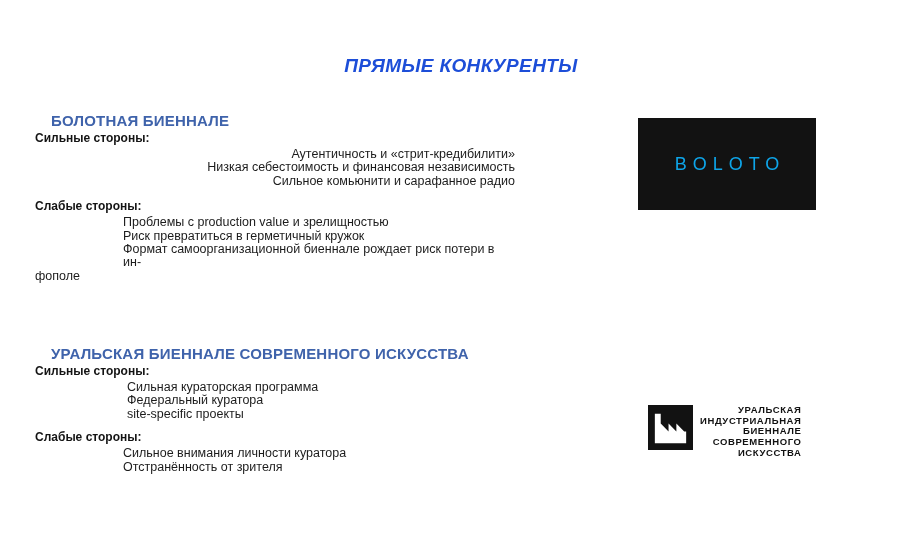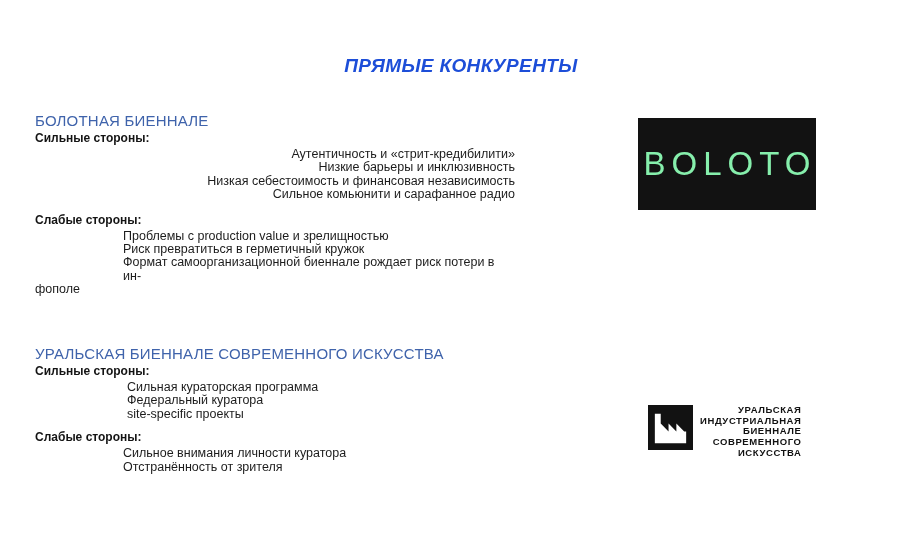--- a/index.html
+++ b/index.html
@@ -30,24 +30,24 @@
   }
   .competitor {
     position: absolute;
     left: 35px;
     width: 480px;
   }
   .sec-a { top: 112px; }
   .sec-b { top: 345px; }
   .sec-heading {
     font-size: 15px;
-    font-weight: 400;
+    font-weight: 700;
     letter-spacing: 0.2px;
     color: #3f63ab;
-    margin: 0 0 2px 0;
+    margin: 0 0 2px 16px;
   }
   .group-label {
     font-size: 12px;
     font-weight: 700;
     color: #141414;
     margin: 0 0 3px 0;
   }
   .items {
     font-size: 12.5px;
     line-height: 13.4px;
@@ -70,22 +70,22 @@
     left: 638px;
     top: 118px;
     width: 178px;
     height: 92px;
     background: #121212;
     display: flex;
     align-items: center;
     justify-content: center;
   }
   .boloto-logo span {
-    color: #86efac;
-    font-size: 33px;
+    color: #0ea5e9;
+    font-size: 18px;
     font-weight: 300;
     letter-spacing: 6px;
     margin-right: -6px;
     white-space: nowrap;
   }
   
   .ural-logo {
     position: absolute;
     left: 648px;
     top: 405px;
@@ -114,21 +114,20 @@
 <div class="slide">
 
   <h1 class="page-title">ПРЯМЫЕ КОНКУРЕНТЫ</h1>
 
   <section class="competitor sec-a">
     <h2 class="sec-heading">БОЛОТНАЯ БИЕННАЛЕ</h2>
 
     <h3 class="group-label">Сильные стороны:</h3>
     <div class="items indent-a">
       <div class="item">Аутентичность и «стрит-кредибилити»</div>
-      <div class="item">Низкие барьеры и инклюзивность</div>
       <div class="item">Низкая себестоимость и финансовая независимость</div>
       <div class="item">Сильное комьюнити и сарафанное радио</div>
     </div>
 
     <h3 class="group-label gap-1">Слабые стороны:</h3>
     <div class="items indent-b">
       <div class="item">Проблемы с production value и зрелищностью</div>
       <div class="item">Риск превратиться в герметичный кружок</div>
       <div class="item">Формат самоорганизационной биеннале рождает риск потери в ин-</div>
     </div>

